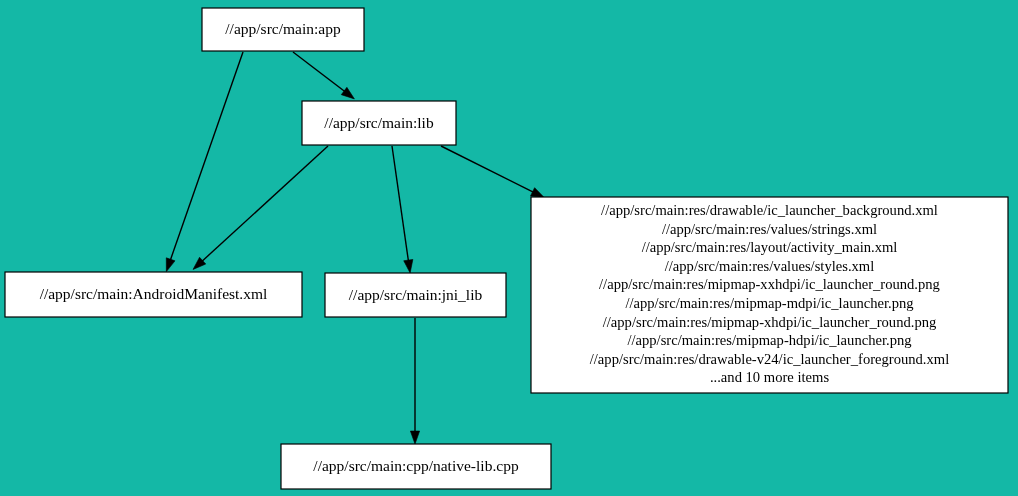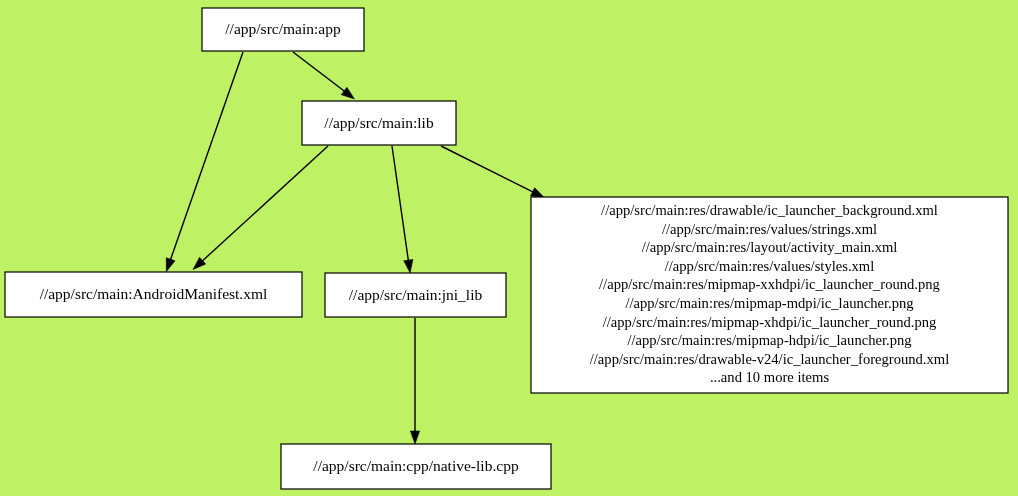--- a/index.html
+++ b/index.html
@@ -4,21 +4,21 @@
 <style>
   html, body {
     margin: 0;
     padding: 0;
     background: #ffffff;
   }
   #graph-root {
     position: relative;
     width: 1018px;
     height: 496px;
-    background: #bef264;
+    background: #14b8a6;
     font-family: "Liberation Serif", "DejaVu Serif", serif;
     overflow: hidden;
   }
   #graph-svg {
     position: absolute;
     top: 0;
     left: 0;
     width: 1018px;
     height: 496px;
   }

